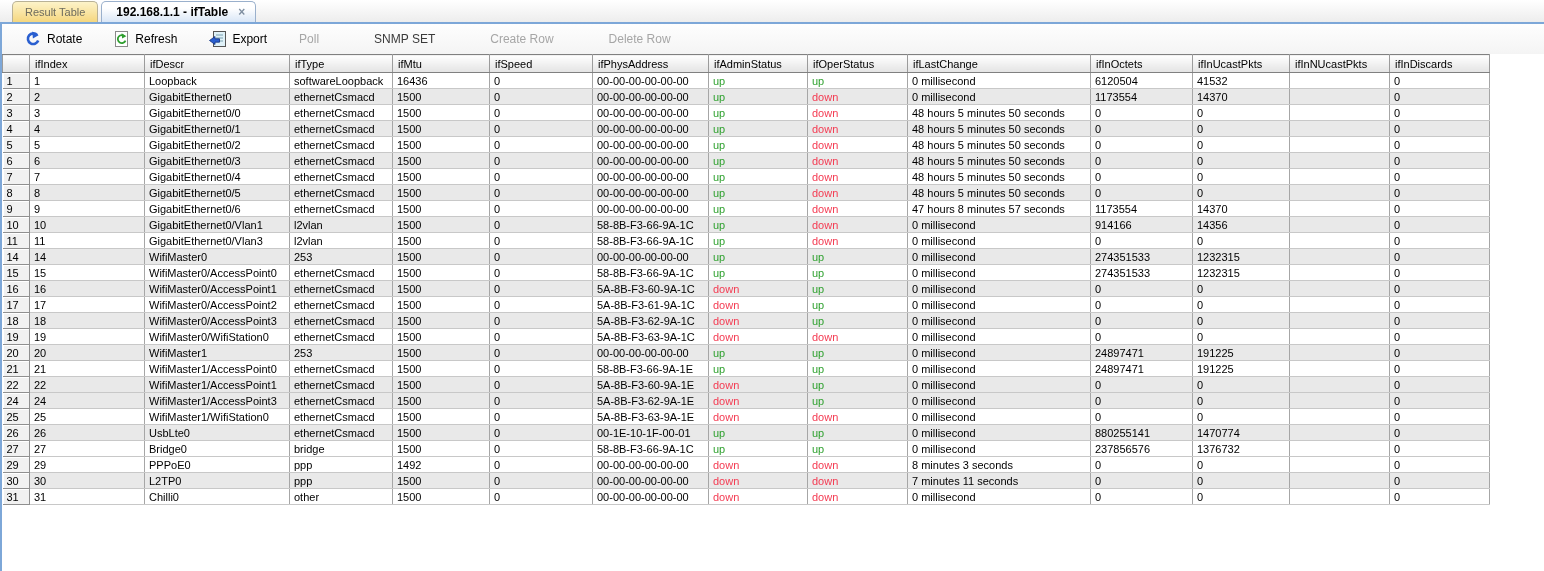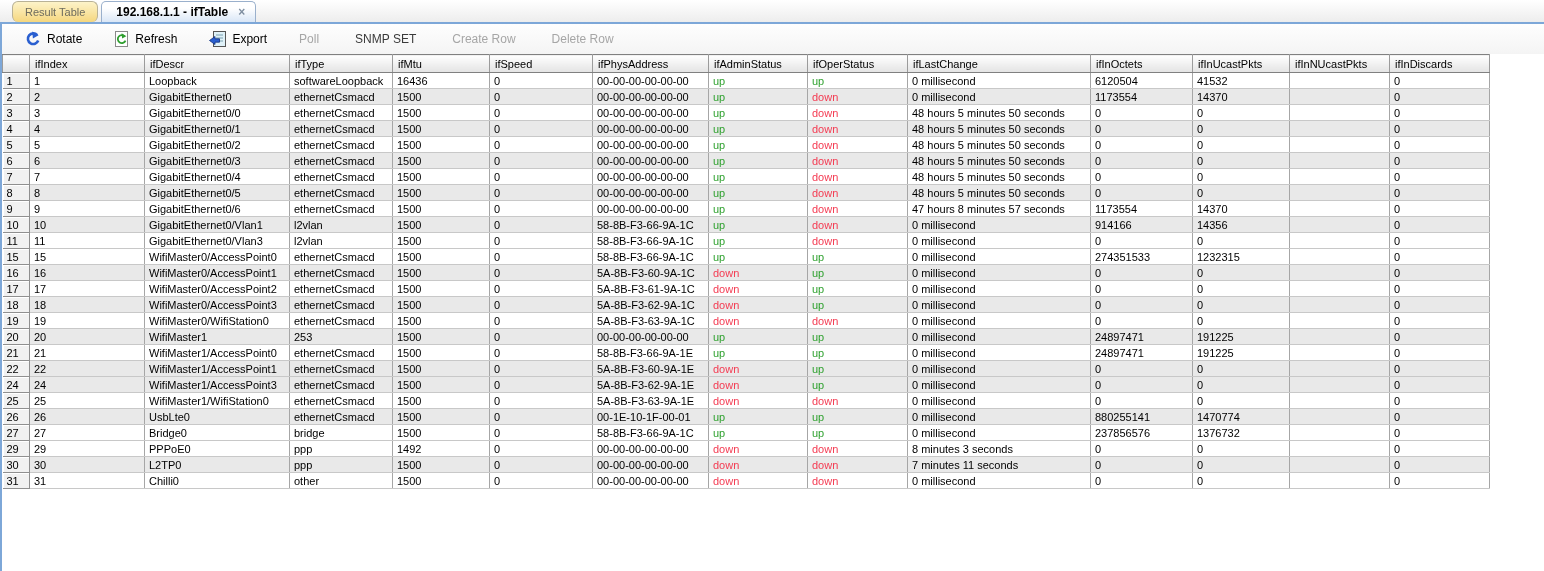--- a/index.html
+++ b/index.html
@@ -8,37 +8,37 @@
          font-family:"Liberation Sans", sans-serif; }
 
   .app { width:1544px; height:571px; position:relative; }
 
   
   .tabstrip { height:22px; display:flex; align-items:flex-end;
               padding-left:12px; background:linear-gradient(#ffffff,#ededed); }
   .tab { height:21px; display:flex; align-items:center; padding:0 12px;
          font-size:11px; border:1px solid #b9b296; border-bottom:none;
          border-radius:5px 5px 0 0; margin-right:3px; white-space:nowrap; }
-  .tab.inactive { background:linear-gradient(#fdf3c9,#f5d77f); color:#6e6c5e;border-radius:6px; }
+  .tab.inactive { background:linear-gradient(#fdf3c9,#f5d77f); color:#6e6c5e; }
   .tab.active   { background:linear-gradient(#ffffff 30%,#d9e6f6);
                   border-color:#9ab0cc; font-weight:bold; color:#000;
                   font-size:12px; padding:0 10px 0 14px; }
   .tab-close { margin-left:10px; color:#7e8ea0; font-weight:bold;
                font-size:12px; line-height:1; cursor:default; }
 
   
   .panel { height:549px; border-top:2px solid #7da7d8; border-left:2px solid #7da7d8;
            background:#ffffff; }
 
   
   .toolbar { height:30px; display:flex; align-items:center; padding-left:22px;
              background:linear-gradient(#fefefe,#f4f4f4); }
   .tbtn { display:flex; align-items:center; gap:6px; font-size:12px;
           color:#000; margin-right:32px; white-space:nowrap; cursor:default; }
-  .tbtn.textonly { color:#3a3a3a; margin-right:36px;justify-content:flex-end; }
+  .tbtn.textonly { color:#3a3a3a; margin-right:55px;justify-content:flex-end; }
   .tbtn.disabled { color:#a6a6a6; }
   .tbtn svg { display:block; }
 
   
   table { border-collapse:collapse; table-layout:fixed; width:1408px;
           font-size:11px; }
   col.c0{width:27px} col.c1{width:115px} col.c2{width:145px} col.c3{width:103px}
   col.c4{width:97px} col.c5{width:103px} col.c6{width:116px} col.c7{width:99px}
   col.c8{width:100px} col.c9{width:183px} col.c10{width:102px} col.c11{width:97px}
   col.c12{width:100px} col.c13{width:100px} col.c14{width:auto}
@@ -338,20 +338,37 @@
             <td>58-8B-F3-66-9A-1C</td>
             <td style="color: rgb(47, 161, 47);">up</td>
             <td style="color: rgb(244, 59, 82);">down</td>
             <td>0 millisecond</td>
             <td>0</td>
             <td>0</td>
             <td></td>
             <td>0</td>
             <td>0</td>
           </tr>
+          <tr class="alt">
+            <td class="gutter">14</td>
+            <td>14</td>
+            <td>WifiMaster0</td>
+            <td>253</td>
+            <td>1500</td>
+            <td>0</td>
+            <td>00-00-00-00-00-00</td>
+            <td style="color: rgb(47, 161, 47);">up</td>
+            <td style="color: rgb(47, 161, 47);">up</td>
+            <td>0 millisecond</td>
+            <td>274351533</td>
+            <td>1232315</td>
+            <td></td>
+            <td>0</td>
+            <td>0</td>
+          </tr>
           <tr>
             <td class="gutter">15</td>
             <td>15</td>
             <td>WifiMaster0/AccessPoint0</td>
             <td>ethernetCsmacd</td>
             <td>1500</td>
             <td>0</td>
             <td>58-8B-F3-66-9A-1C</td>
             <td style="color: rgb(47, 161, 47);">up</td>
             <td style="color: rgb(47, 161, 47);">up</td>

